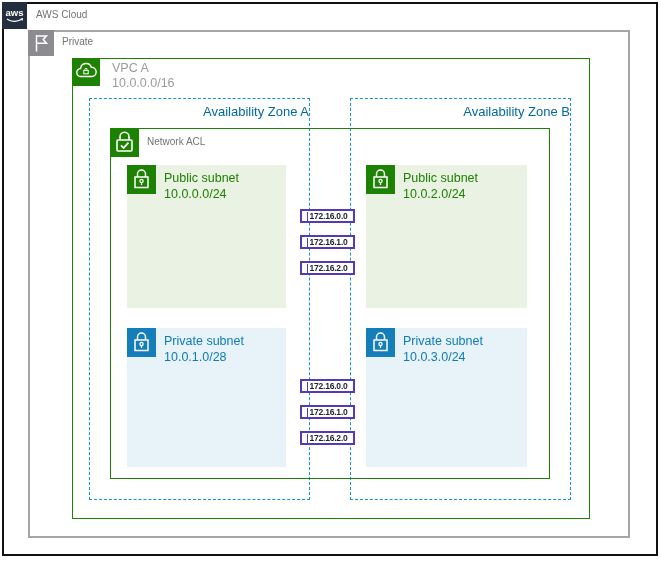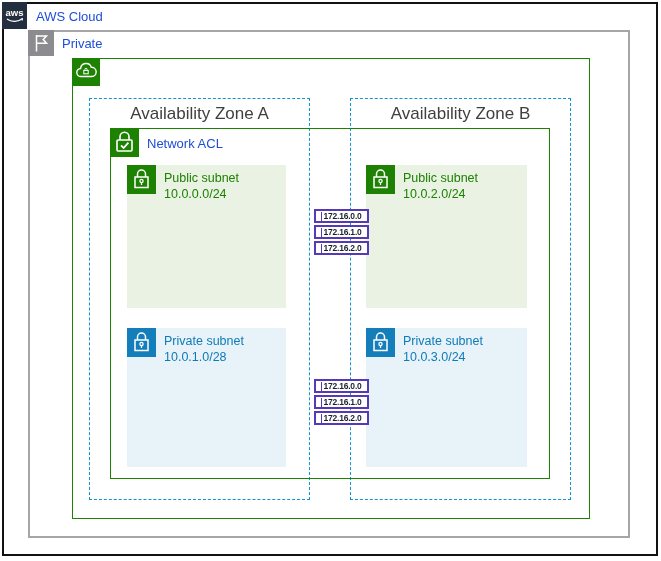--- a/index.html
+++ b/index.html
@@ -40,52 +40,52 @@
   .chip svg { display:block; }
   .aws-logo { left:2px; top:2px; width:25px; height:27px; background:#232f3e; }
   .flag-chip { left:28px; top:30px; width:26px; height:26px; background:#8c8c90; }
   .vpc-chip { left:72px; top:58px; width:28px; height:28px; background:#1d8102; }
   .nacl-chip { left:110px; top:128px; width:29px; height:29px; background:#1d8102; }
   .subnet-chip { width:29px; height:29px; }
   .chip-green { background:#1d8102; }
   .chip-blue { background:#147eba; }
 
   
-  .lbl { font-size:13px; color:#1d4ed8; white-space:nowrap; z-index:5; }
+  .lbl { font-size:10px; color:#737373; white-space:nowrap; z-index:5; }
   .lbl-aws-cloud { left:36px; top:9px; }
   .lbl-region { left:62px; top:36px; }
   .lbl-nacl { left:147px; top:136px; }
   .vpc-lbl {
     left:112px; top:61px; font-size:12.5px; line-height:15px;
     color:#9b9b9b; white-space:nowrap; z-index:5;
   }
   .az-lbl {
-    width:100%; text-align:center; top:5px; left:0;
-    font-size:17px; color:#404040; white-space:nowrap;
+    width:100%; text-align:right; top:5px; left:0;
+    font-size:13px; color:#0369a1; white-space:nowrap;
   }
 
   
   .subnet { z-index:3; }
   .subnet-public { background:#e9f2e3;padding-left:8px; }
   .subnet-private { background:#e8f2f9; }
   .sn-pub-a { left:127px; top:165px; width:159px; height:143px; }
   .sn-priv-a { left:127px; top:328px; width:159px; height:139px; }
   .sn-pub-b { left:366px; top:165px; width:161px; height:143px; }
   .sn-priv-b { left:366px; top:328px; width:161px; height:139px; }
   .subnet .chip { position:absolute; left:0; top:0; }
   .subnet-text {
     position:absolute; left:37px; top:5px;
     font-size:12.5px; line-height:16px; white-space:nowrap;
   }
   .txt-green { color:#1d8102; }
   .txt-blue { color:#0e7bb8; }
 
   
   .cidr-group {
-    left:314px; width:55px; display:flex; flex-direction:column; gap:2px;
+    left:300px; width:55px; display:flex; flex-direction:column; gap:12px;
     z-index:4;
   }
   .cidr-top { top:209px; }
   .cidr-bottom { top:379px; }
   .cidr-box {
     height:14px; background:#ffffff; border:2px solid #5639b8;
     display:flex; align-items:center; justify-content:center;
   }
   .cidr-box span {
     font-size:8.5px; font-weight:bold; letter-spacing:-0.2px;
@@ -118,20 +118,24 @@
   <div class="abs lbl lbl-region">Private</div>
 
   <div class="abs vpc"></div>
   <div class="abs chip vpc-chip">
     <svg width="28" height="28" viewBox="0 0 28 28" fill="none" stroke="#ffffff" stroke-width="1.4">
       <path d="M9 18.5 a4 4 0 0 1 -0.4 -8 A5.5 5.5 0 0 1 19.3 9.3 A4.3 4.3 0 0 1 19.8 18.5 Z"></path>
       <rect x="11.8" y="12.4" width="4.4" height="3.4" stroke-width="1"></rect>
       <path d="M12.9 12.4 v-1 a1.1 1.1 0 0 1 2.2 0 v1" stroke-width="1"></path>
     </svg>
   </div>
+  <div class="abs vpc-lbl">
+    <div>VPC A</div>
+    <div>10.0.0.0/16</div>
+  </div>
 
   <div class="abs az az-a">
     <div class="abs az-lbl">Availability Zone A</div>
   </div>
 
   <div class="abs az az-b">
     <div class="abs az-lbl">Availability Zone B</div>
   </div>
 
   <div class="abs nacl"></div>

